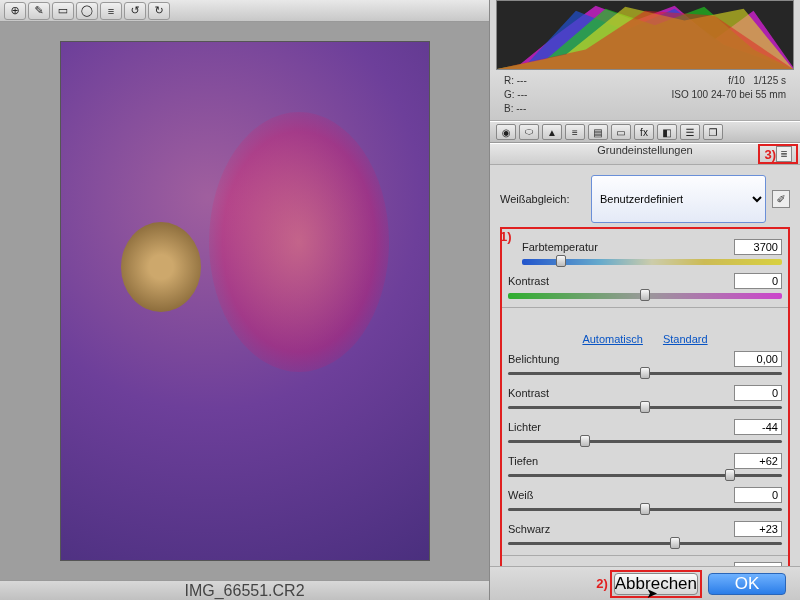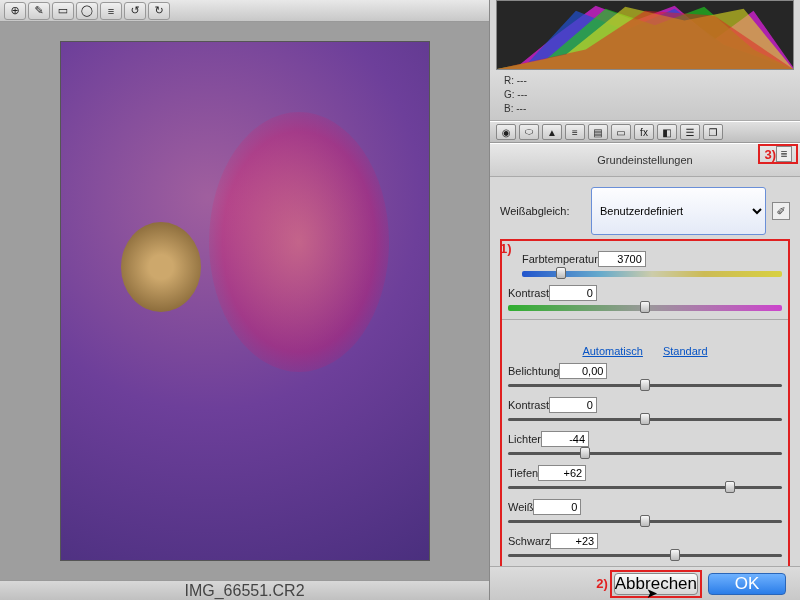--- a/index.html
+++ b/index.html
@@ -13,32 +13,32 @@
   .photo::after{ content:""; position:absolute; right:40px; top:70px; width:180px; height:260px; background: radial-gradient(ellipse at center, rgba(255,120,120,0.5) 0%, rgba(255,0,80,0.25) 60%, transparent 80%); border-radius:50%; }
   .photo::before{ content:""; position:absolute; left:60px; top:180px; width:80px; height:90px; border-radius:50%; background: radial-gradient(circle,#cda86c 20%,#876838 80%); }
   .filename-bar { height: 20px; background: linear-gradient(#d8d8d8,#c0c0c0); border-top:1px solid #999; display:flex; align-items:center; justify-content:center; font-size:16px; color:#444;}
   .right-pane { flex: 1; display: flex; flex-direction: column; background: #d8d8d8; }
   .histogram { height: 70px; margin: 0 6px; border:1px solid #888; background: #262626; position:relative; overflow:hidden;}
   .histogram svg { width:100%; height:100%; }
   .readout { display:flex; justify-content:space-between; padding:4px 14px; font-size:10px; color:#333; border-bottom:1px solid #aaa; background:linear-gradient(#dcdcdc,#c8c8c8);}
   .readout .col { line-height:14px; }
   .tab-row { height:22px; background:linear-gradient(#e0e0e0,#c0c0c0); border-top:1px solid #fff; border-bottom:1px solid #999; display:flex; align-items:center; padding:0 6px; gap:3px;}
   .tab-ic { width:20px; height:16px; border:1px solid #888; background:linear-gradient(#eee,#ccc); border-radius:2px; display:flex;align-items:center;justify-content:center; font-size:10px; cursor:pointer;}
-  .panel-header { position:relative; height:34px; background:linear-gradient(#e8e8e8,#cecece); border-top:1px solid #fff; border-bottom:1px solid #aaa; display:flex; align-items:center; justify-content:center; font-size:11px; color:#333;}
+  .panel-header { position:relative; height:22px; background:linear-gradient(#e8e8e8,#cecece); border-top:1px solid #fff; border-bottom:1px solid #aaa; display:flex; align-items:flex-start; justify-content:center; font-size:11px; color:#333;}
   .panel-header .menu-ic { position:absolute; right:8px; top:2px; width:16px; height:16px; border:1px solid #888; background:#eee; font-size:9px; display:flex;align-items:center;justify-content:center;}
   .annot-box { position:absolute; border:2px solid #e02020; pointer-events:none; }
   .annot-label { position:absolute; color:#e02020; font-weight:bold; font-size:13px; pointer-events:none;}
   .panel-body { flex:1; overflow:auto; padding:6px 10px 4px 10px; position:relative; }
   .row { display:flex; align-items:center; margin:4px 0; gap:6px; }
   .lbl { width:85px; font-size:11px; }
   select.wb { flex:1; border:1px solid #6a8fd8; border-radius:3px; background:linear-gradient(#fdfdff,#e4eaf7); font-size:11px; padding:16px 4px; }
   .eyedrop { width:18px; height:18px; border:1px solid #888; background:#eee; display:flex;align-items:center;justify-content:center; font-size:11px;}
   .slider-section { border:2px solid #e02020; padding:4px 6px 6px 6px; margin-top:4px; position:relative;}
   .slider-row { margin:6px 0; }
-  .slider-row .top { display:flex; align-items:center; font-size:11px; margin-bottom:2px;}
+  .slider-row .top { display:flex; justify-content:space-between; align-items:center; font-size:11px; margin-bottom:2px;}
   .slider-row input.val { width:48px; text-align:right; font-size:11px; border:1px solid #888; padding:1px 3px; background:#fff;}
   .track { position:relative; height:10px; }
   .track .bar { position:absolute; top:3px; left:0; right:0; height:3px; background:#555; border-radius:2px;}
   .track .bar.grad-temp { height:6px; top:2px; background:linear-gradient(to right,#2255cc,#66aacc 30%,#ccccaa 50%,#ccbb55 70%,#d8d040);}
   .track .bar.grad-tint { height:6px; top:2px; background:linear-gradient(to right,#2fae2f,#999 50%,#cc44cc);}
   .thumb { position:absolute; top:-2px; width:10px; height:12px; background:linear-gradient(#f8f8f8,#bbb); border:1px solid #666; border-radius:2px; transform:translateX(-50%); cursor:pointer;}
   .divider { border-top:1px solid #aaa; margin:6px -6px; }
   .link-row { display:flex; justify-content:center; gap:20px; font-size:11px; margin:2px 0 4px;}
   .link-row a { color:#0854c4; text-decoration:underline; cursor:pointer;margin-top:19px;}
   .footer { height:34px; display:flex; align-items:center; justify-content:flex-end; gap:10px; padding:0 14px; background:linear-gradient(#dcdcdc,#c8c8c8); border-top:1px solid #aaa; position:relative;}
@@ -77,20 +77,24 @@
         <path d="M0 70 L70 55 L130 6 L190 20 L250 8 L300 70 Z" fill="#e0e020" opacity="0.6"></path>
         <path d="M0 70 L90 50 L150 10 L220 15 L300 70 Z" fill="#e02020" opacity="0.5"></path>
       </svg>
     </div>
     <div class="readout">
       <div class="col">
         <div>R:   ---</div>
         <div>G:   ---</div>
         <div>B:   ---</div>
       </div>
+      <div class="col" style="text-align:right">
+        <div><span>f/10</span>&nbsp;&nbsp;&nbsp;<span>1/125 s</span></div>
+        <div>ISO 100   24-70 bei 55 mm</div>
+      </div>
     </div>
 
     <div class="tab-row">
       <div class="tab-ic">◉</div>
       <div class="tab-ic">⬭</div>
       <div class="tab-ic">▲</div>
       <div class="tab-ic">≡</div>
       <div class="tab-ic">▤</div>
       <div class="tab-ic">▭</div>
       <div class="tab-ic">fx</div>

